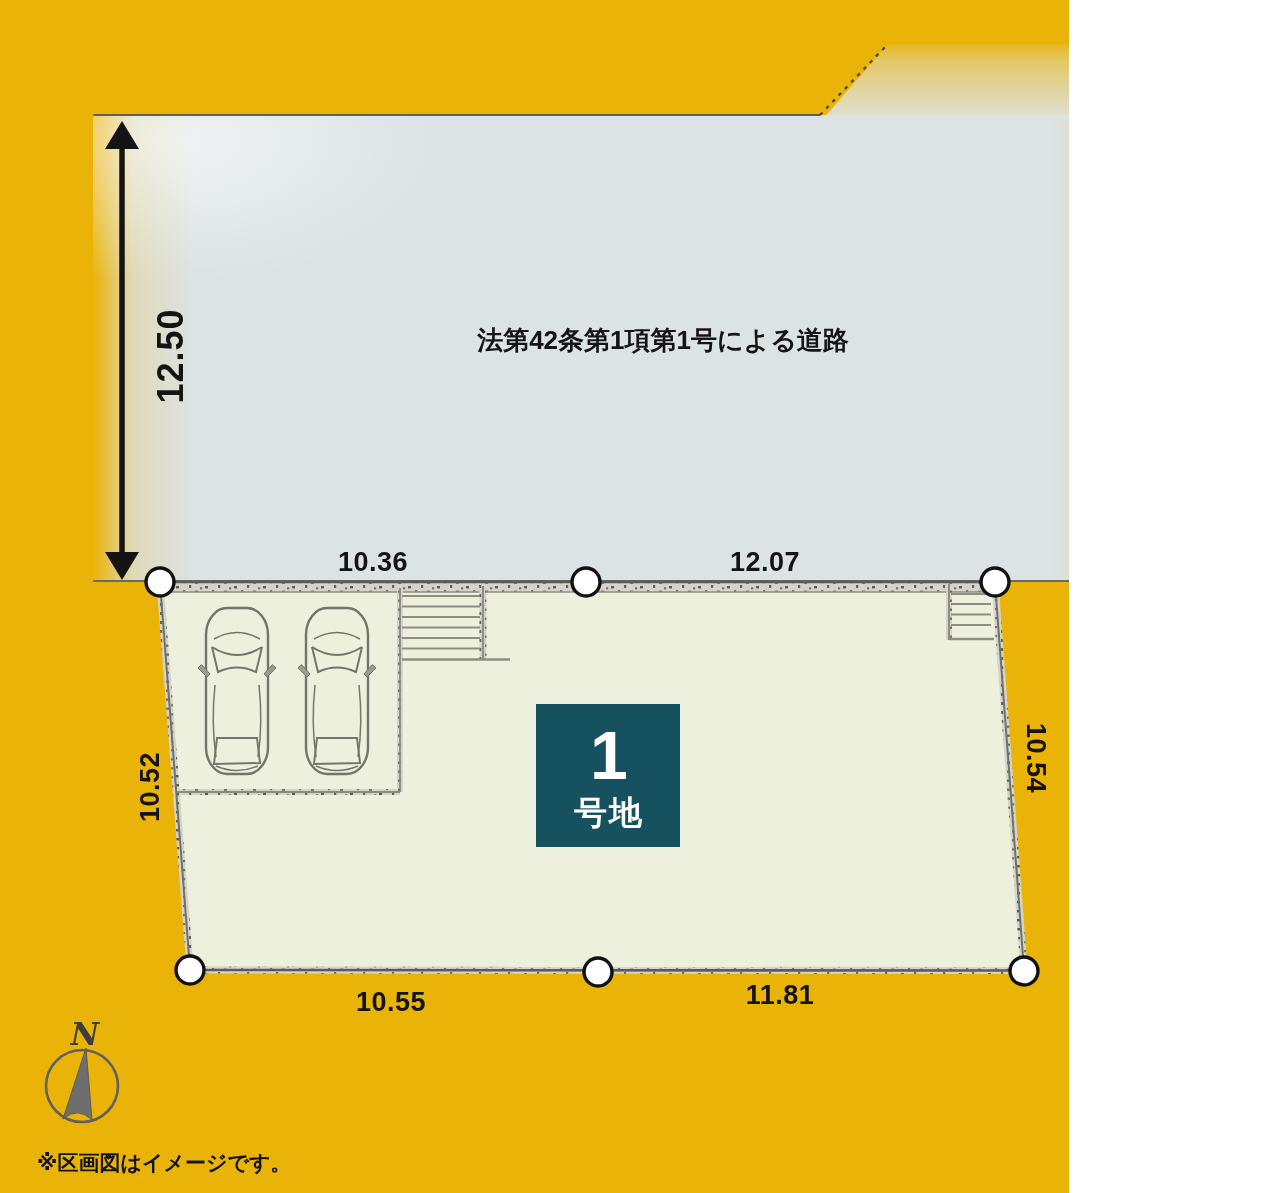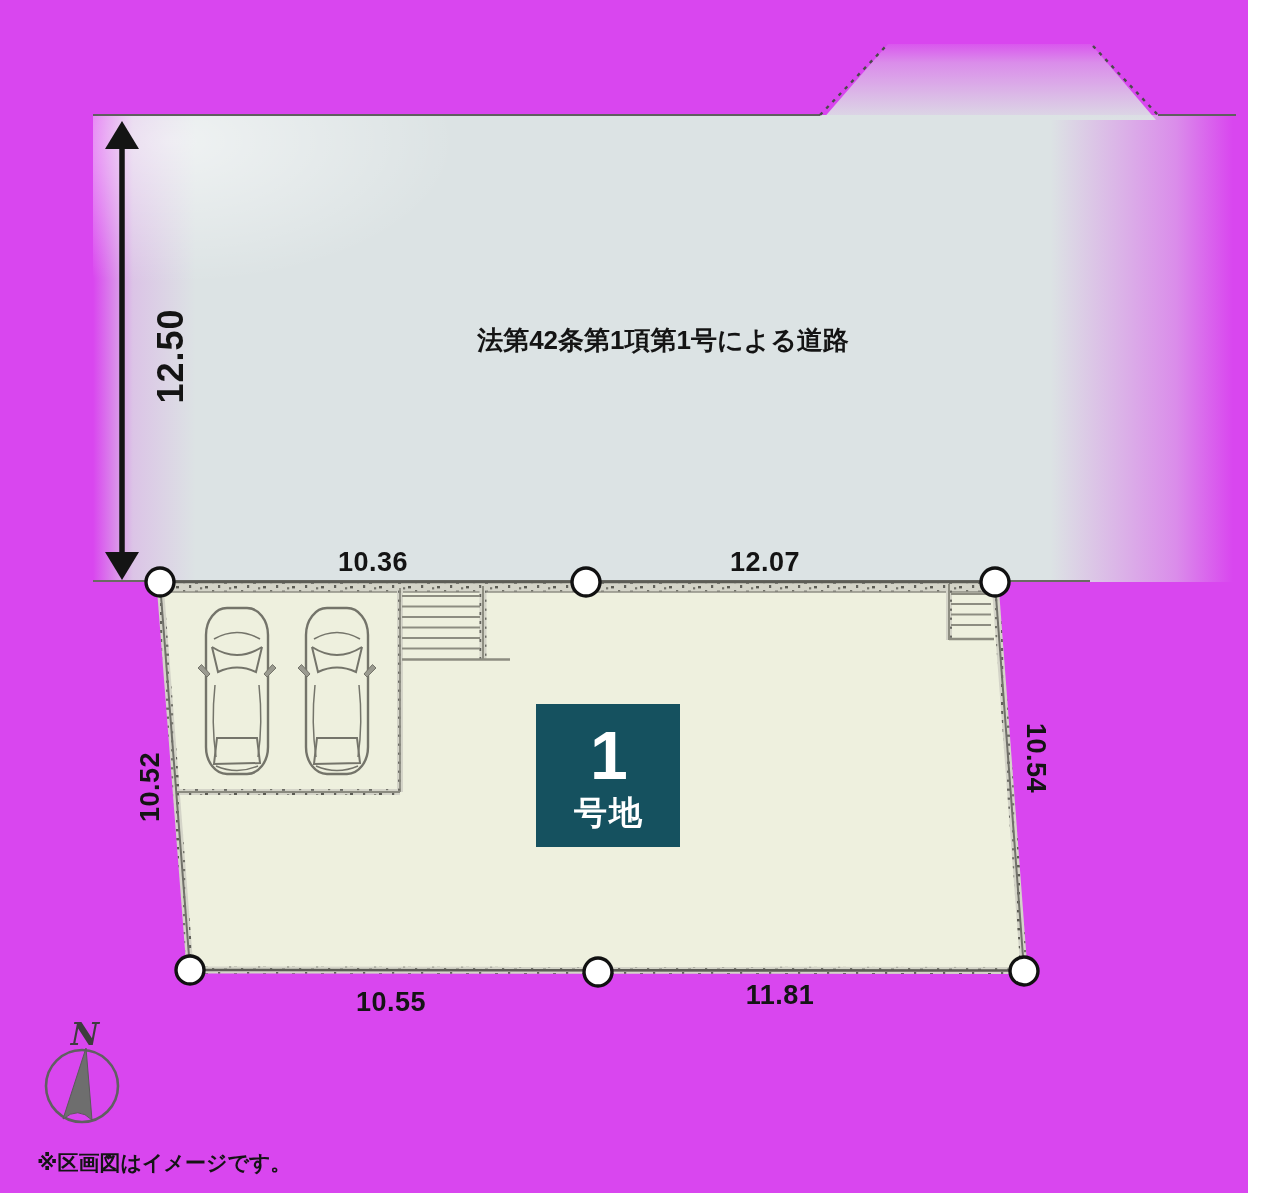--- a/index.html
+++ b/index.html
@@ -1,16 +1,16 @@
 <!DOCTYPE html>
 <html><head>
 <meta charset="utf-8">
 <style>
   html,body{margin:0;padding:0;background:#ffffff;}
-  .stage{position:relative;width:1248px;height:1193px;background:#d946ef;overflow:hidden;
+  .stage{position:relative;width:1069px;height:1193px;background:#eab308;overflow:hidden;
          font-family:"Liberation Sans","DejaVu Sans",sans-serif;}
   svg{display:block;}
   text{font-family:"Liberation Sans","DejaVu Sans",sans-serif;fill:#141414;}
   .dim{font-size:27px;font-weight:700;letter-spacing:.5px;}
   .dimBig{font-size:36px;font-weight:700;letter-spacing:1px;}
   .roadLabel{font-size:26px;font-weight:700;}
   .badgeNum{font-size:68px;font-weight:700;fill:#ffffff;}
   .badgeSub{font-size:33px;font-weight:700;fill:#ffffff;letter-spacing:2px;}
   .note{font-size:21px;font-weight:700;}
   .north{font-family:"DejaVu Serif","Liberation Serif",serif;font-style:italic;font-weight:700;font-size:31px;fill:#3d3d3d;}

